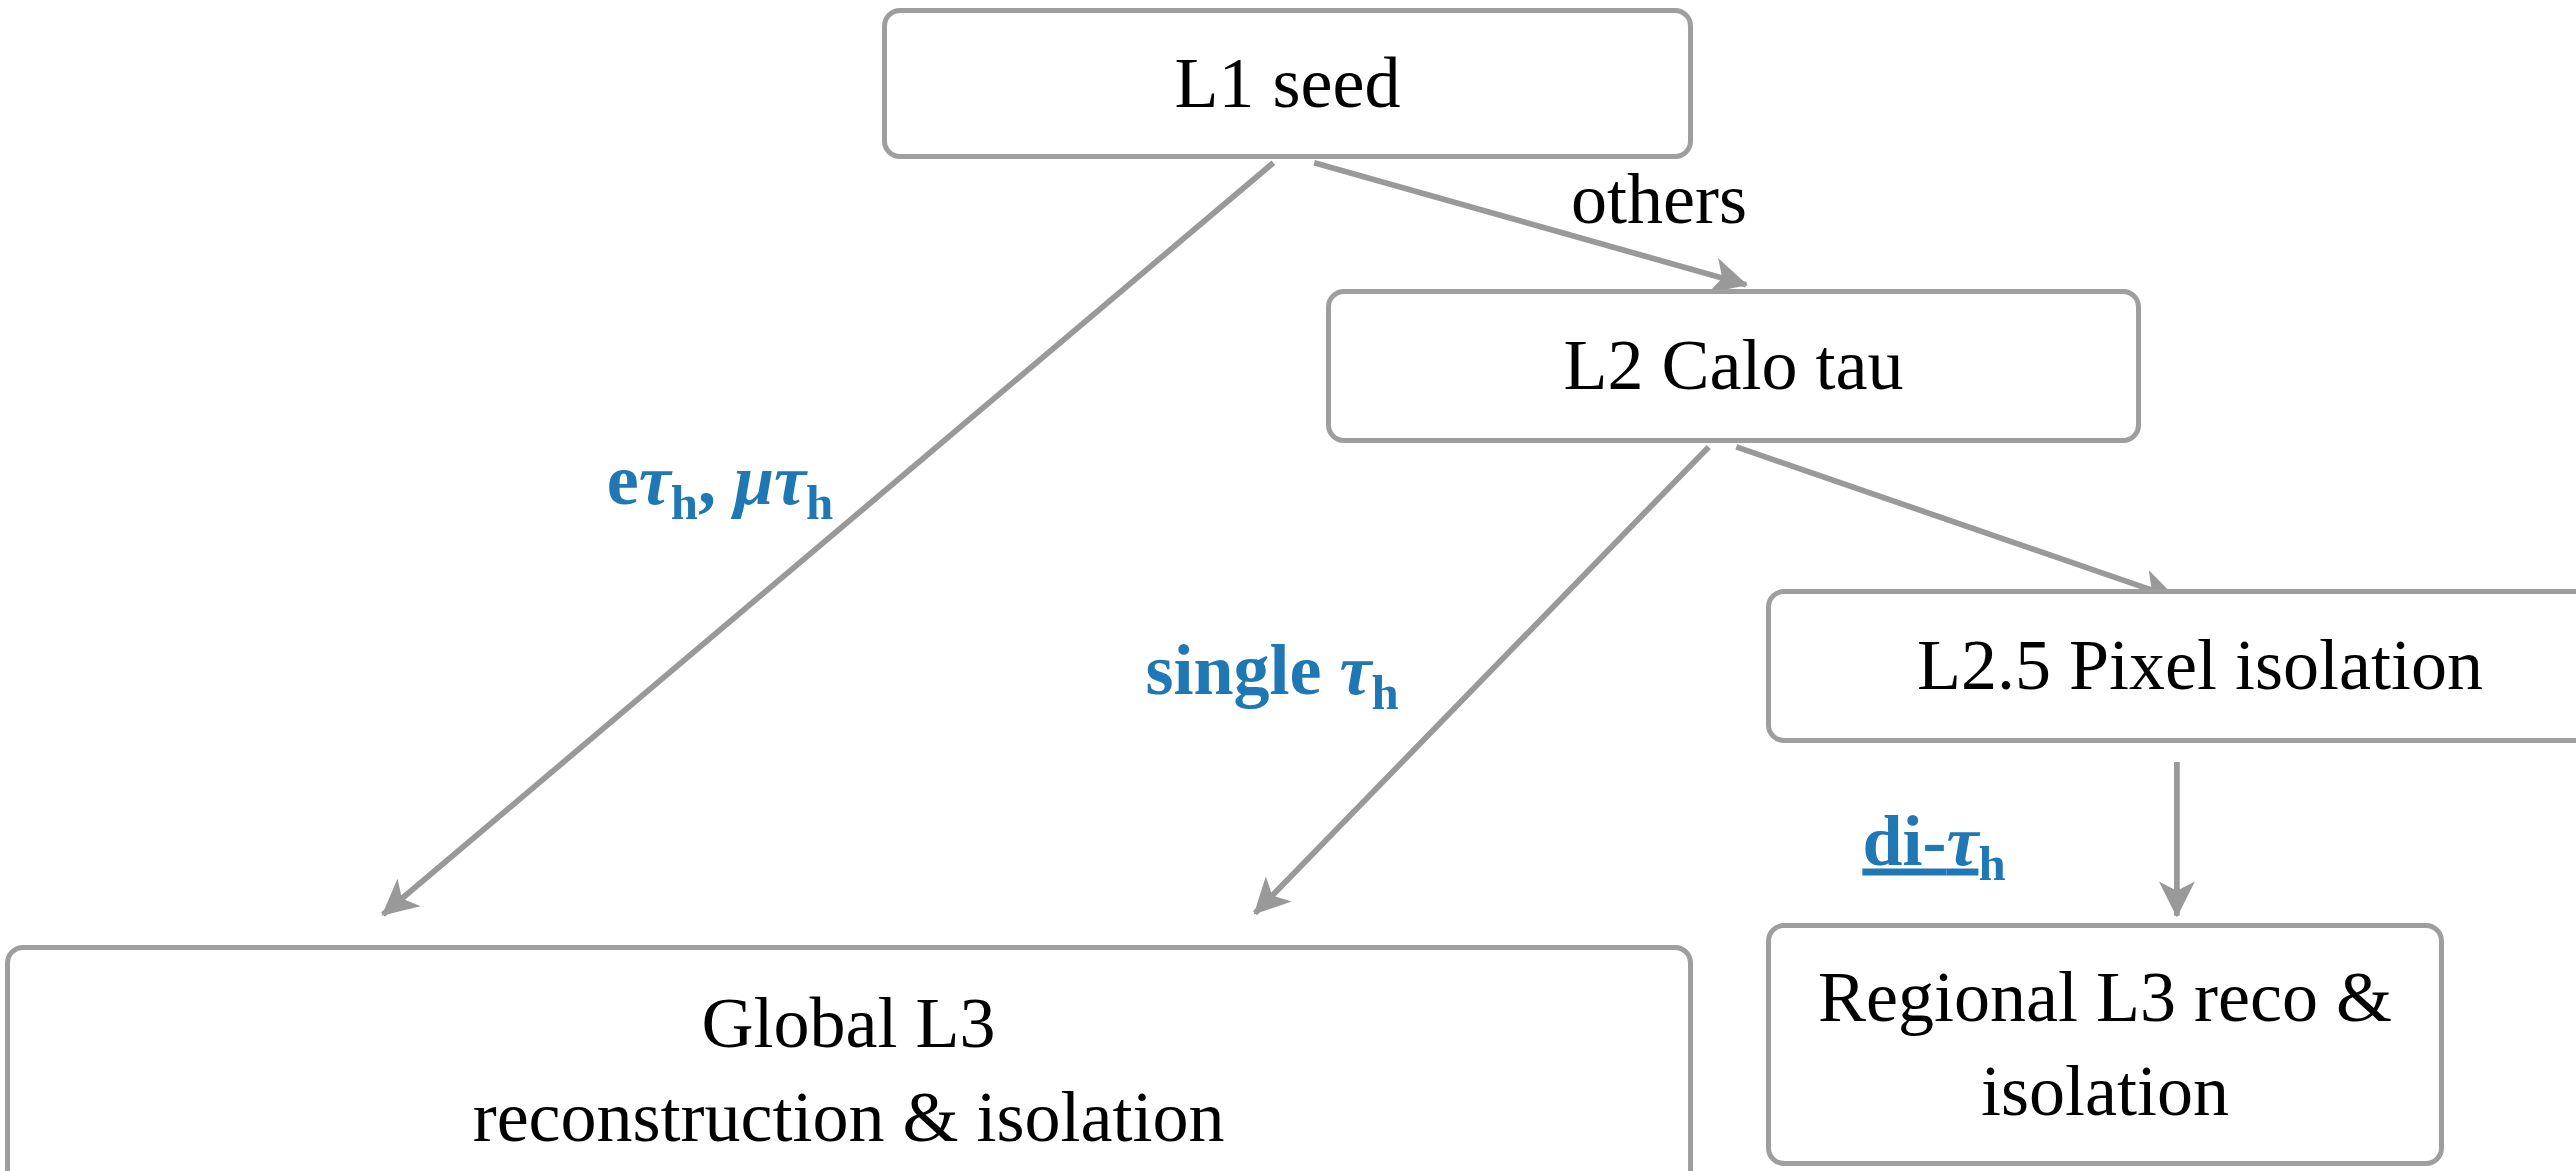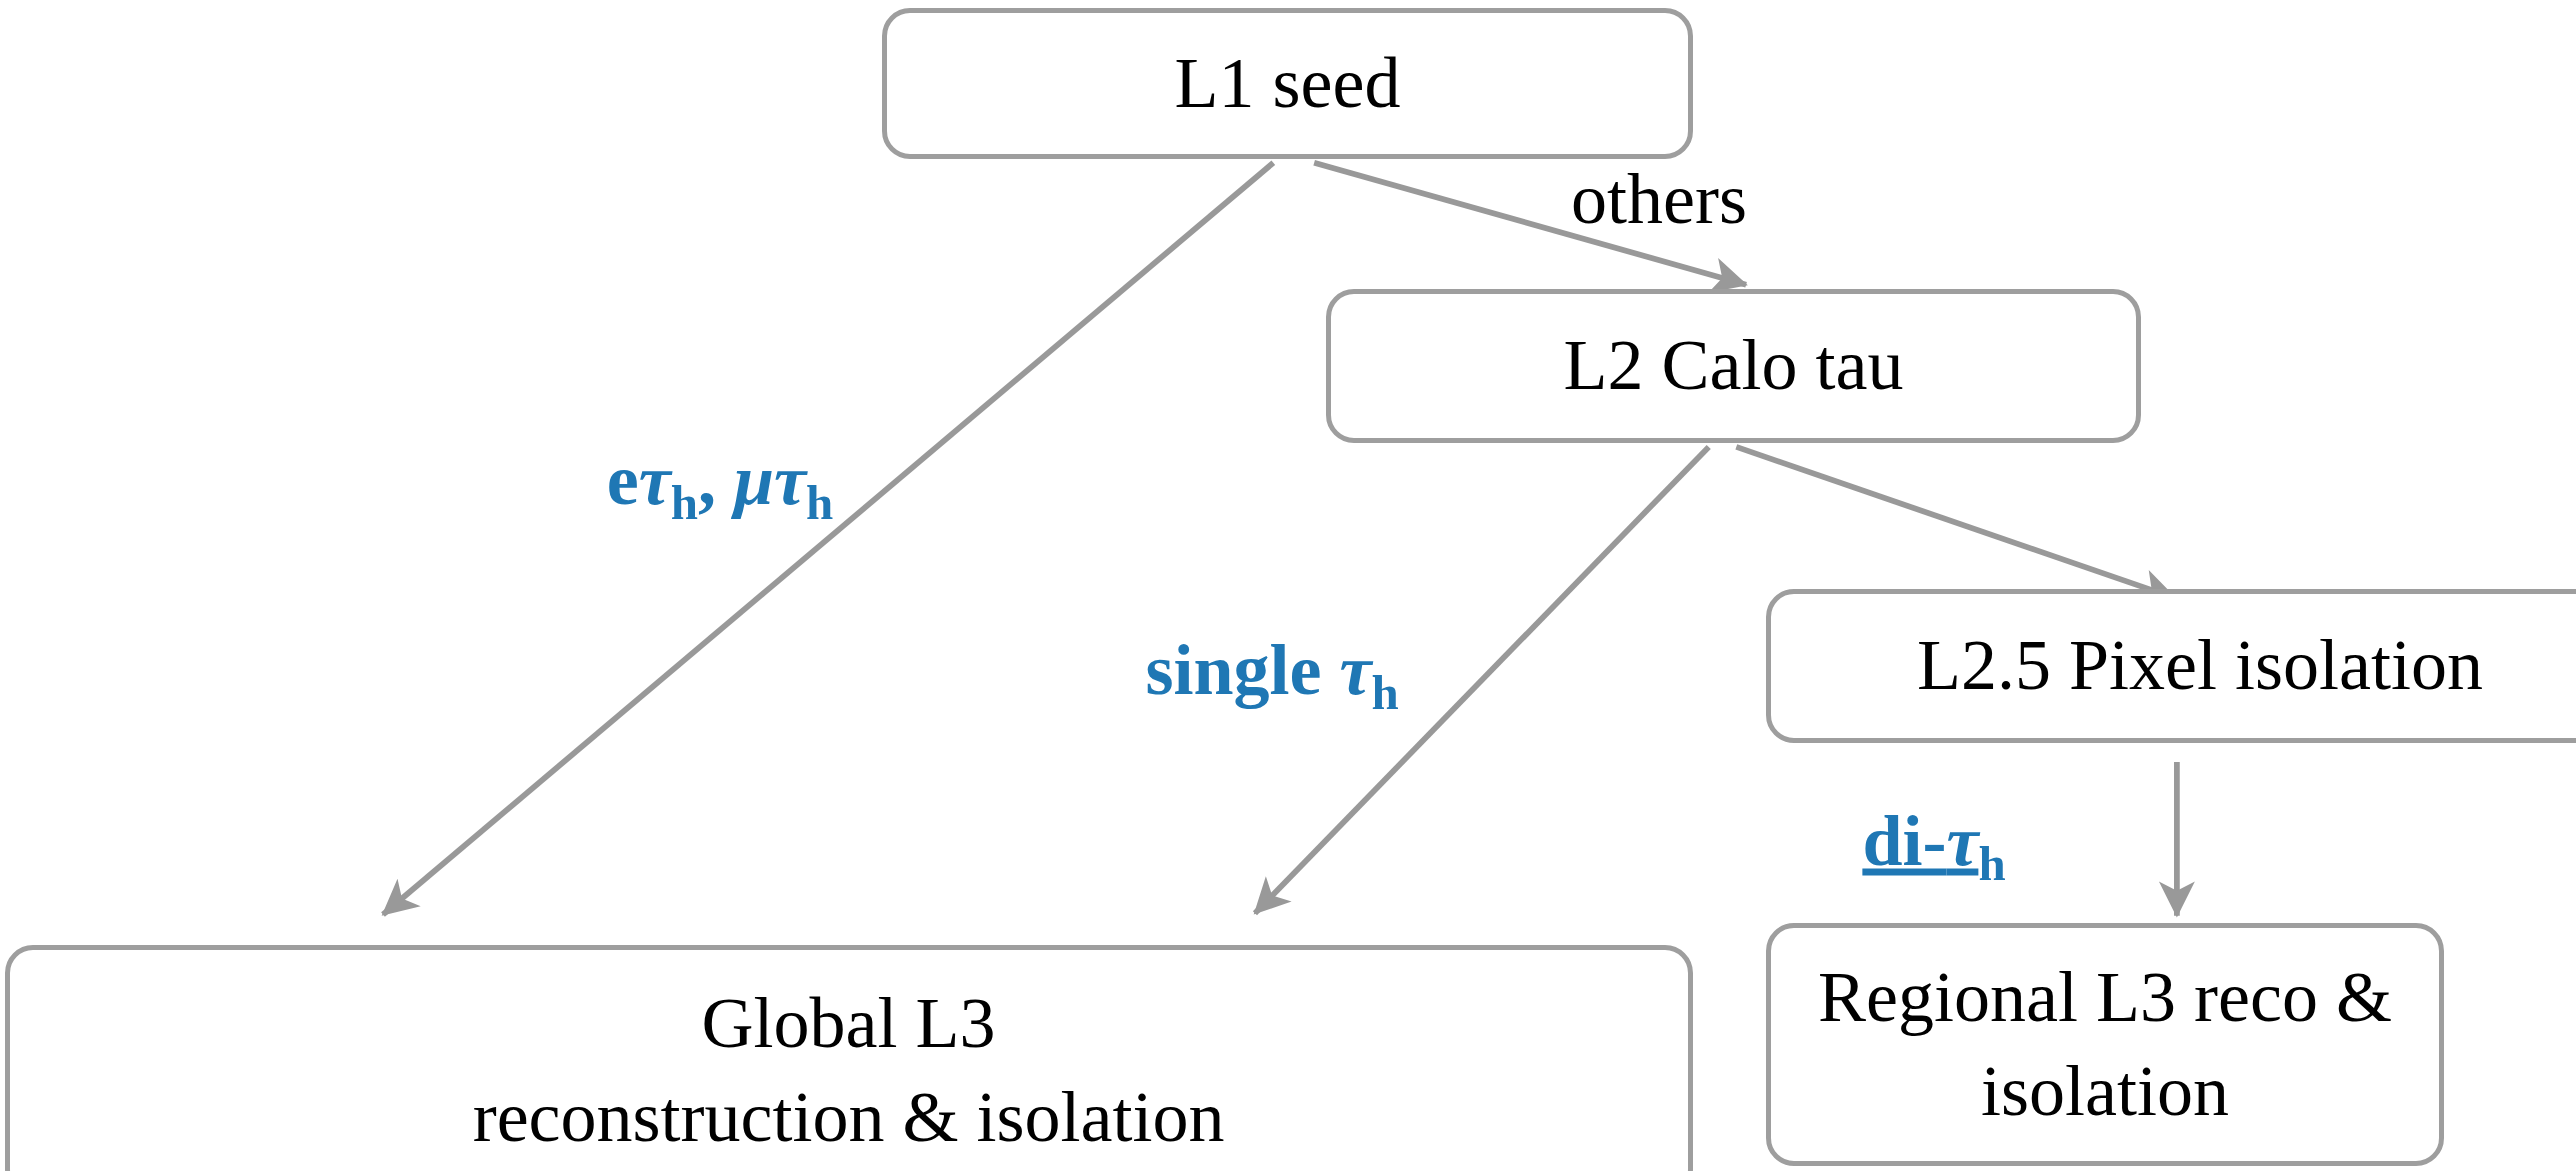--- a/index.html
+++ b/index.html
@@ -24,21 +24,21 @@
     height: 1171px;
   }
   svg.edges-layer line {
     stroke: var(--arrow, #999999);
     stroke-width: 10;
   }
   .node {
     position: absolute;
     background: #ffffff;
     border: 5.2px solid var(--box-border, #9e9e9e);
-    border-radius: 28px;
+    border-radius: 18px;
     display: flex;
     align-items: center;
     justify-content: center;
     text-align: center;
     font-size: 72px;
     line-height: 1.3;
     color: var(--text, #000000);
     white-space: pre-line;
   }
   .edge-label {

